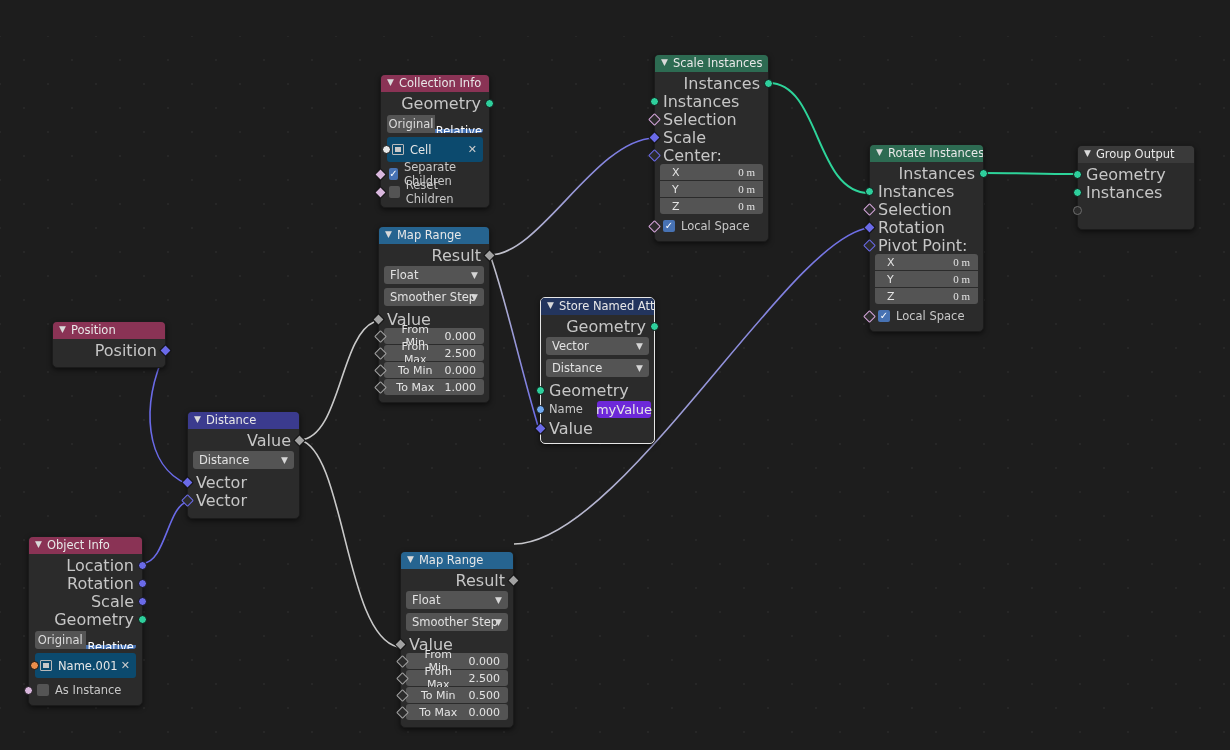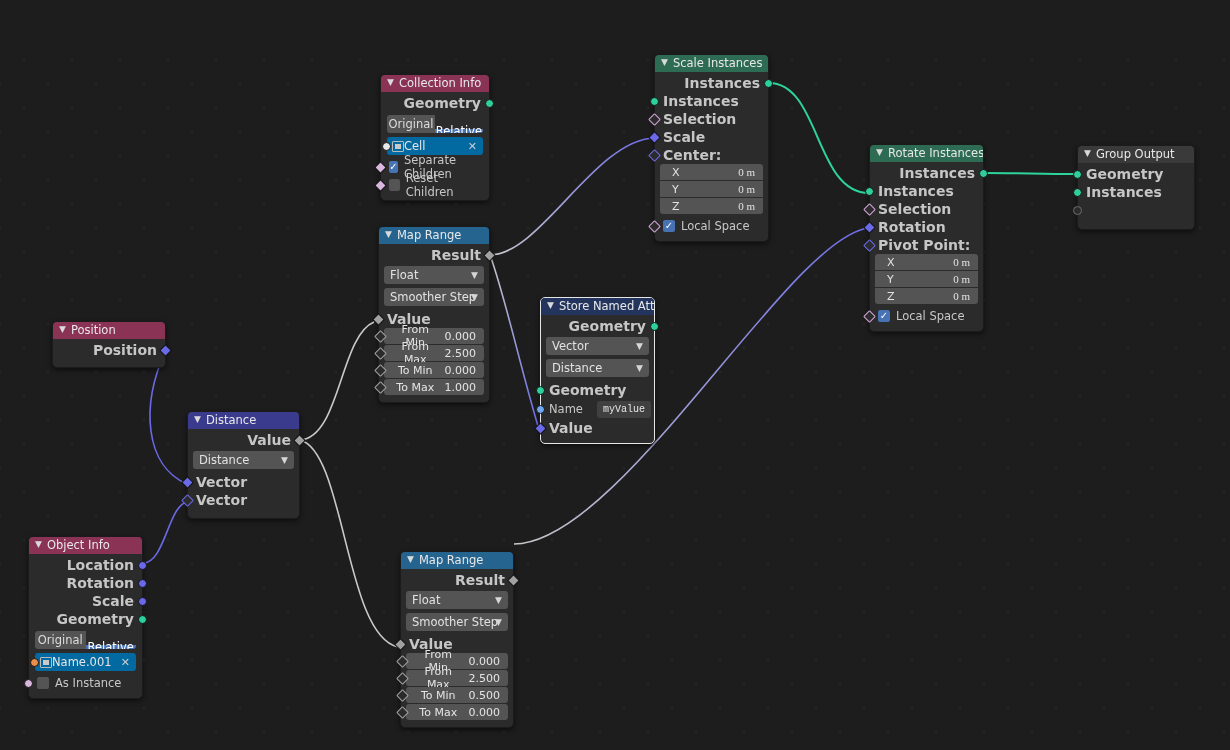--- a/index.html
+++ b/index.html
@@ -67,21 +67,21 @@
   .hdr-vec   { background: #3b3b8e; }
   .hdr-attr  { background: #23355e; }
   .hdr-out   { background: #3a3a3a; }
 
   .body { padding: 2px 0 6px 0; }
   .row {
     position: relative; height: 18px; display: flex; align-items: center;
     padding: 0 8px; white-space: nowrap;
   }
   .row.out { justify-content: flex-end; }
-  .row .lbl { color: #c6c6c6; font-size: 14px; font-weight: bold; }
+  .row .lbl { color: #c6c6c6; font-size: 16px; }
 
   
   .sock { position: absolute; width: 9px; height: 9px; top: 50%; margin-top: -4.5px; }
   .sock.left  { left: -5px; }
   .sock.right { right: -5px; }
   .sock.circle { border-radius: 50%; }
   .sock.diamond { transform: rotate(45deg); border-radius: 1px; }
   .s-geom { background: #2ecf9c; border: 1px solid #121212; }
   .s-vec  { background: #6a6ae8; border: 1px solid #121212; }
   .s-vecd { background: #2b2b2b; border: 1.5px solid #6a6ae8; }
@@ -121,45 +121,44 @@
   .toggle2 {
     display: flex; height: 18px; margin: 3px 6px 4px 6px; border-radius: 3px; overflow: hidden;
   }
   .toggle2 > div {
     flex: 1; display: flex; align-items: center; justify-content: center;
     font-size: 11.5px; color: #dcdcdc; background: #545454;
   }
   .toggle2 > div.on { background: #4772b3; color: #ffffff; margin-top: 14px; }
 
   .objfield {
-    height: 18px; margin: 2px 6px 3px 6px; background: #0369a1; border-radius: 3px;
-    display: flex; align-items: center; padding: 0 5px; 
+    height: 25px; margin: 2px 6px 3px 6px; background: #0c4a6e; border-radius: 3px;
+    display: flex; align-items: center; padding: 0 5px; gap: 6px;
     font-size: 11.5px; color: #e6e6e6; position: relative;
   }
   .objfield .bx {
     width: 12px; height: 11px; border: 1px solid #b9b9b9; border-radius: 1px;
     display: flex; align-items: center; justify-content: center;
   }
   .objfield .bx i { display:block; width:6px; height:5px; background:#c9c9c9; }
   .objfield .xx { position: absolute; right: 6px; color: #cdcdcd; font-size: 11px; }
 
   .chkrow { display: flex; align-items: center; gap: 6px; padding: 1px 8px; height: 18px; position: relative; }
   .chk {
     width: 12px; height: 12px; border-radius: 2px; background: #545454;
     display: flex; align-items: center; justify-content: center;
   }
   .chk.on { background: #4772b3; }
   .chk .tick { color: #fff; font-size: 10px; line-height: 1; transform: translateY(-.5px); }
   .chkrow .lbl { font-size: 11.5px; color: #c8c8c8; }
 
   .strfield {
-    height: 17px; background: #404040; border-radius: 3px; color: #e6e6e6;
-    font-size: 10px; display: flex; align-items: center; justify-content: center;
+    height: 17px; background: #6d28d9; border-radius: 3px; color: #e6e6e6;
+    font-size: 13px; display: flex; align-items: center; justify-content: center;
     padding: 0 8px;
-    font-family: Liberation Mono, monospace;
   }
   .namerow { display: flex; align-items: center; gap: 8px; padding: 0 8px; height: 20px; position: relative; }
 </style>
 </head>
 <body>
 
 <div id="app">
 
 
   <div class="canvas">

